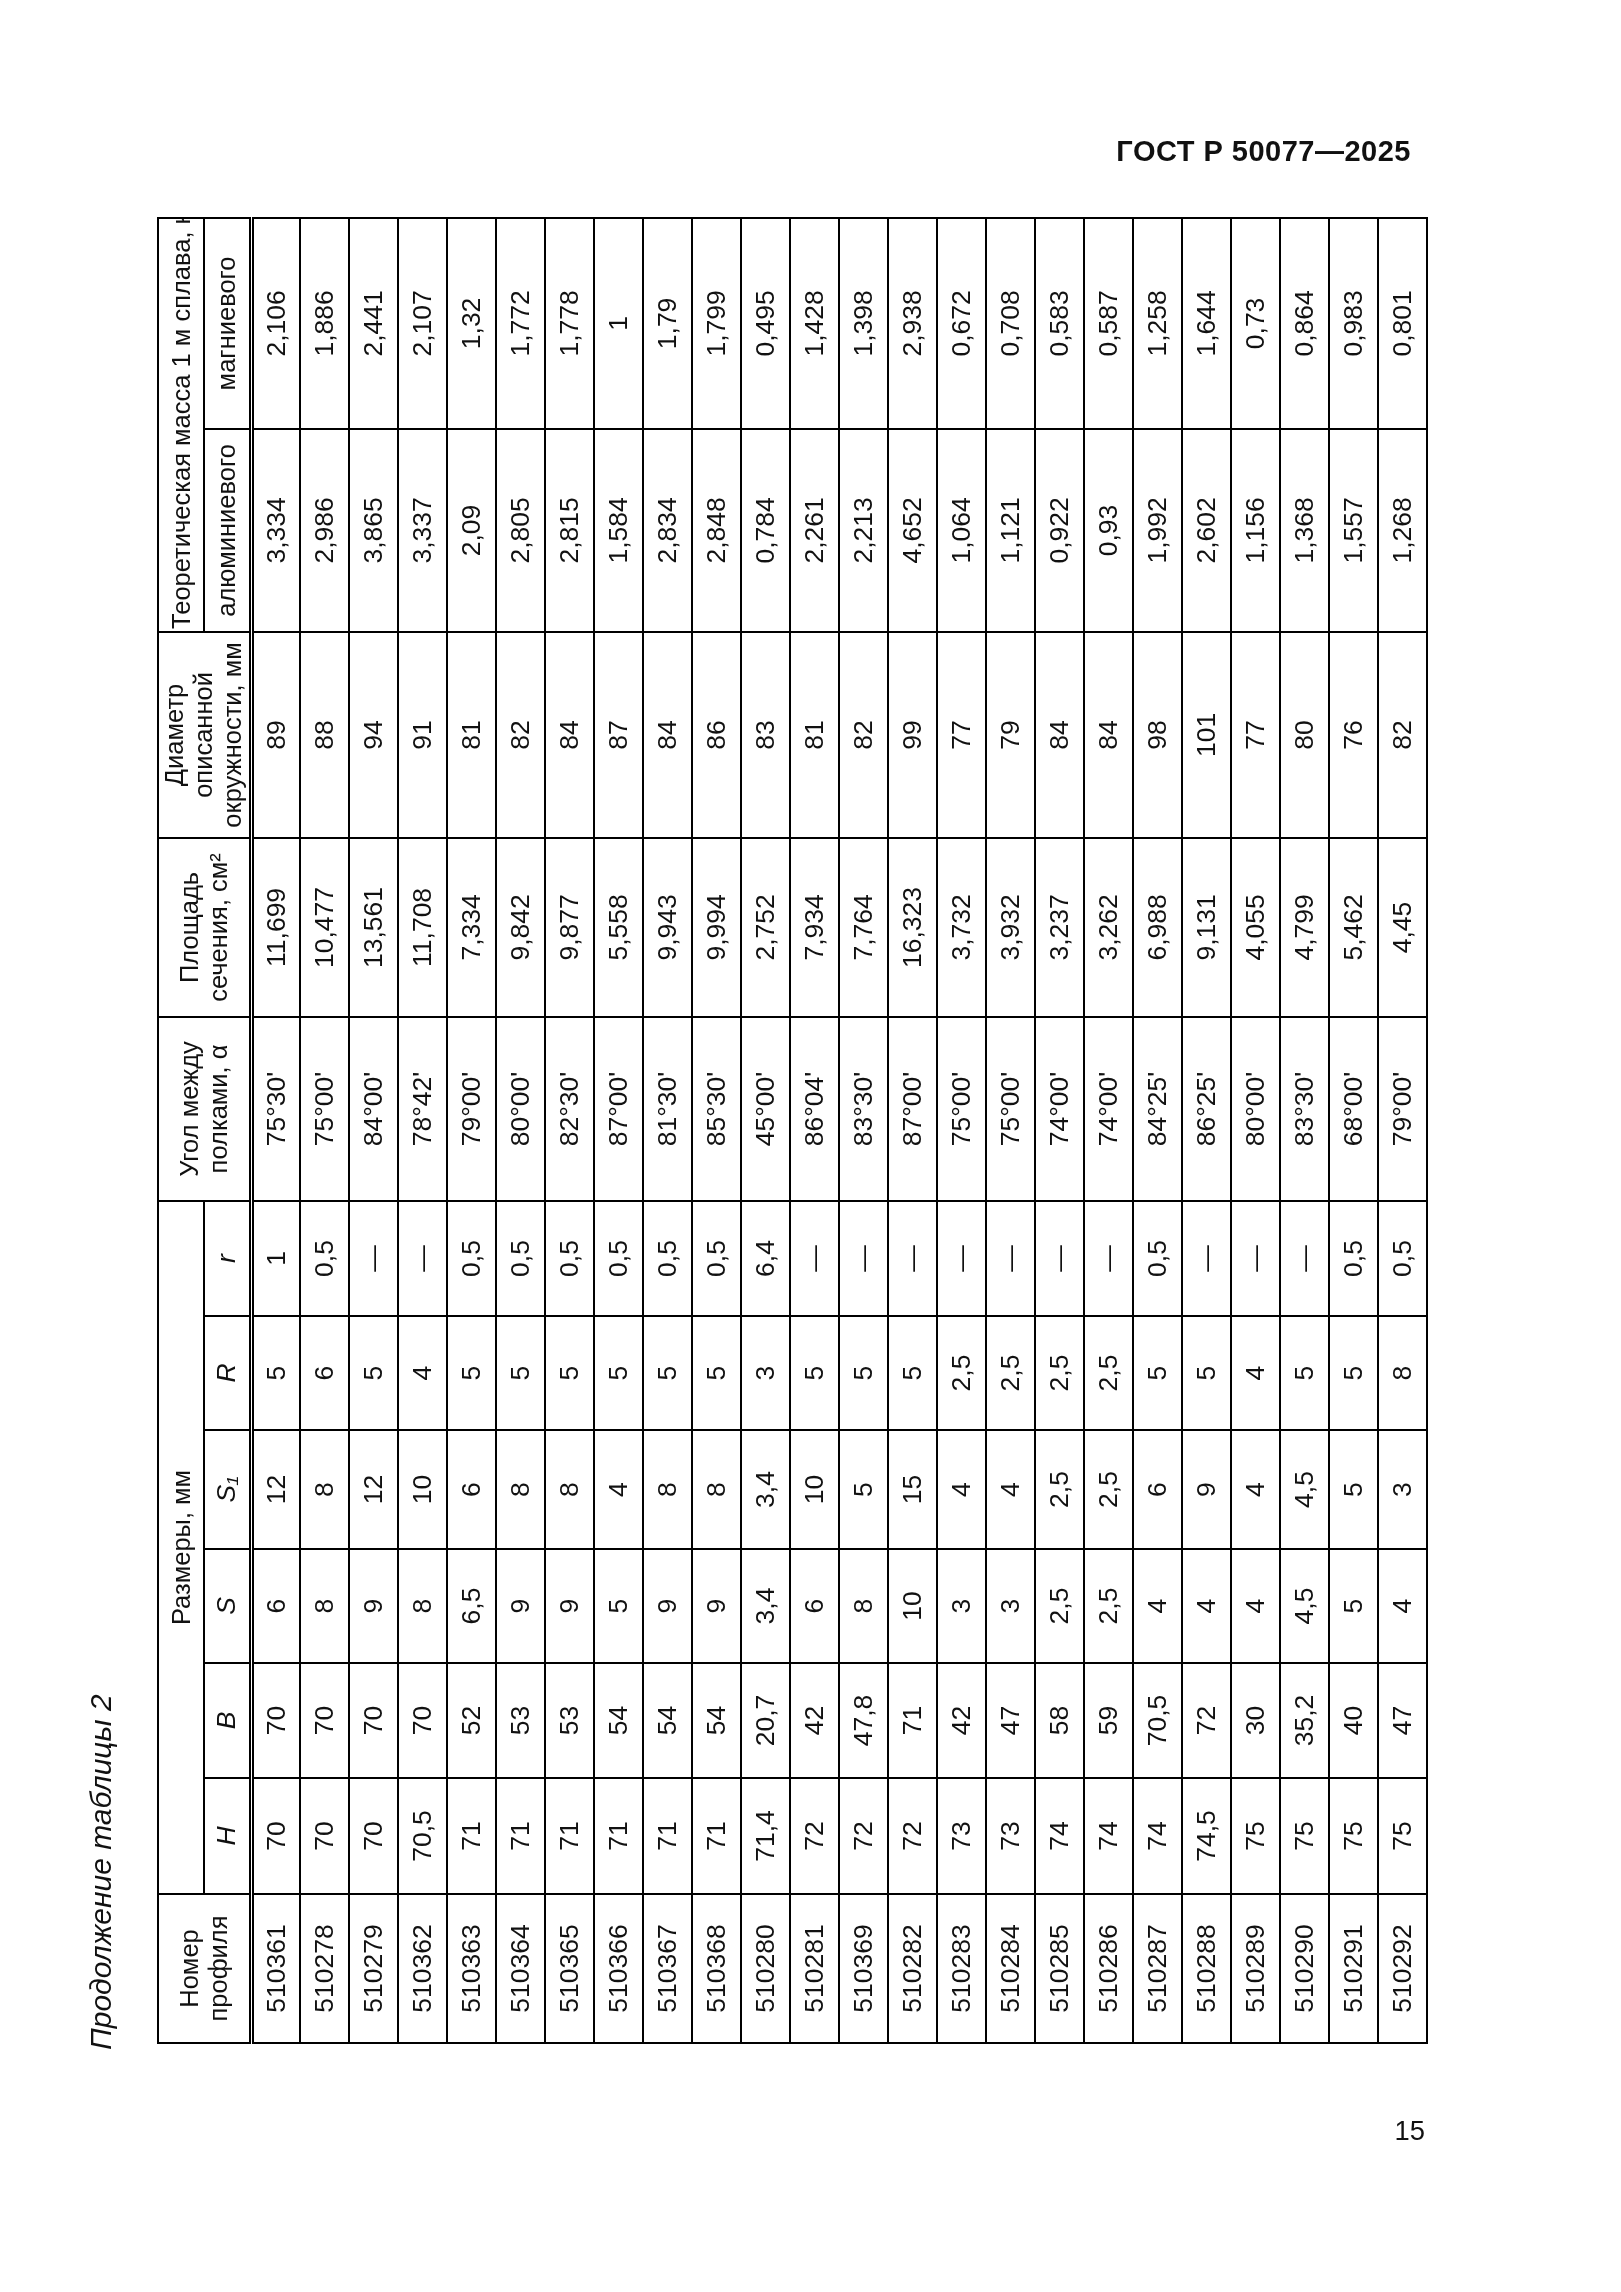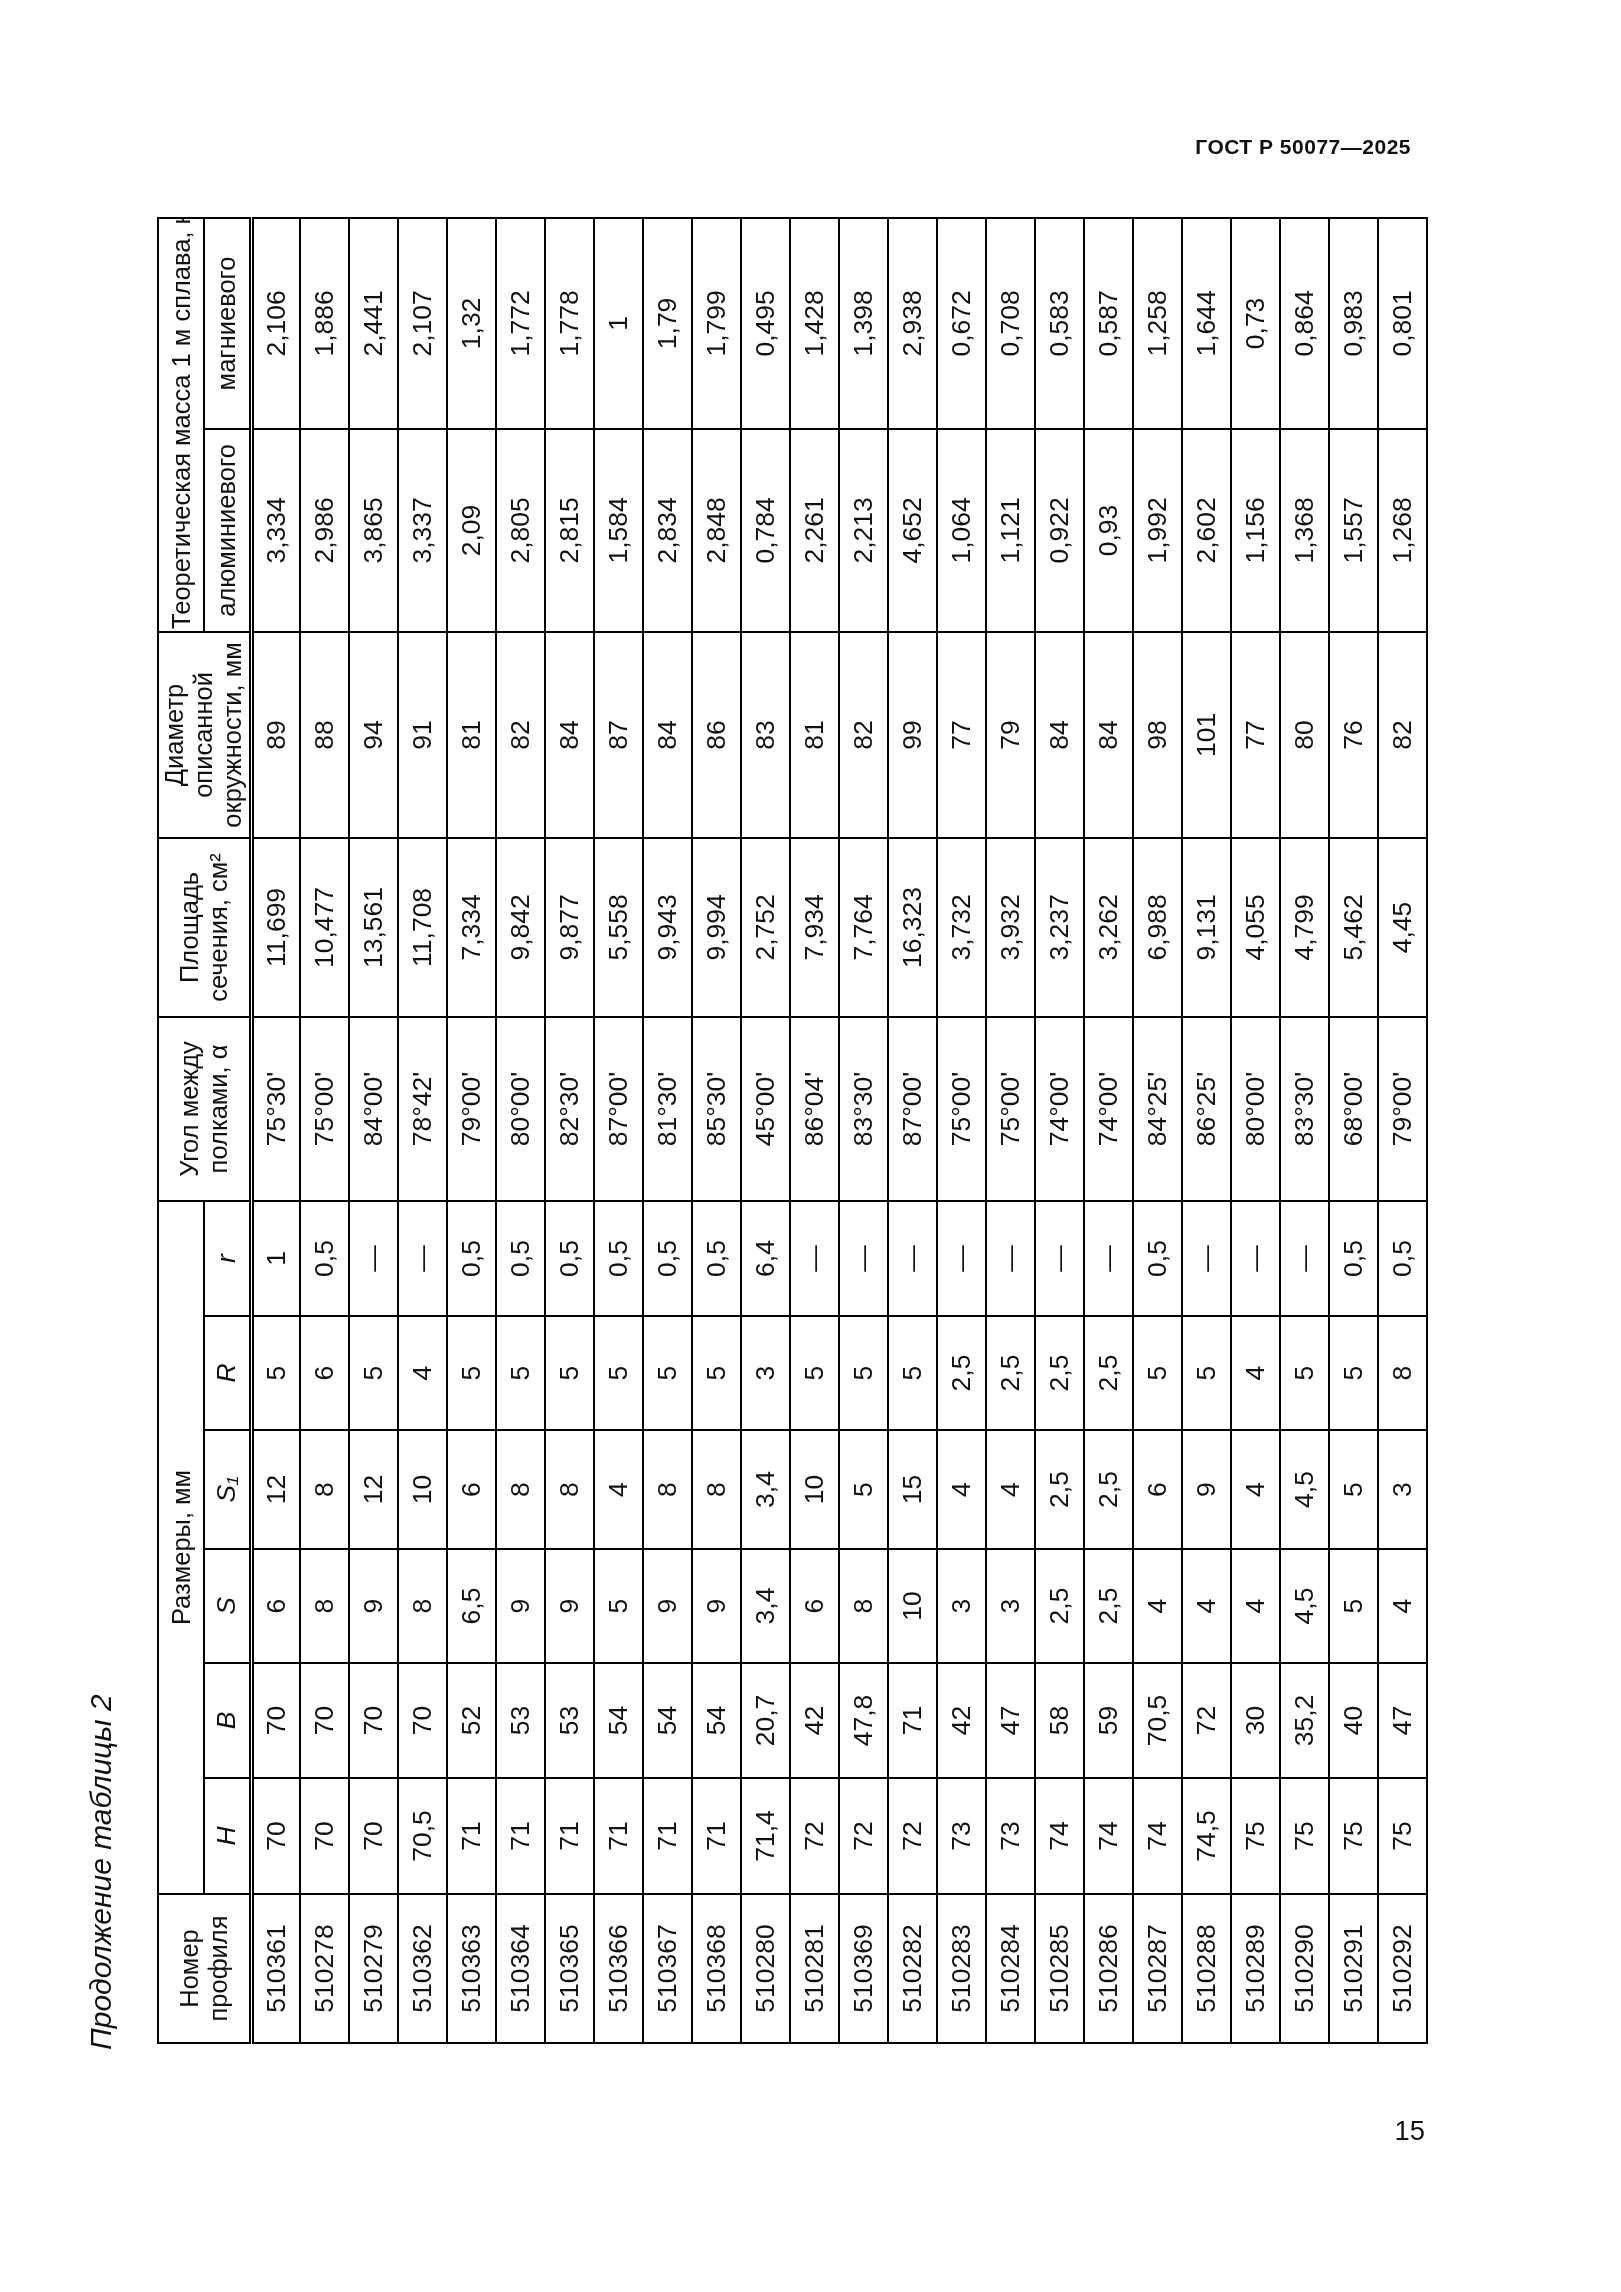--- a/index.html
+++ b/index.html
@@ -9,21 +9,21 @@
     height: 2293px;
     background: #ffffff;
     font-family: "Liberation Sans", "DejaVu Sans", sans-serif;
     color: #111111;
     overflow: hidden;
   }
   .gost-title {
     position: absolute;
     top: 135px;
     right: 210px;
-    font-size: 21px;
+    font-size: 29px;
     font-weight: bold;
     letter-spacing: 0.5px;
     white-space: nowrap;
   }
   .continuation {
     position: absolute;
     left: 84px;
     top: 2050px;
     transform-origin: 0 0;
     transform: rotate(-90deg);

